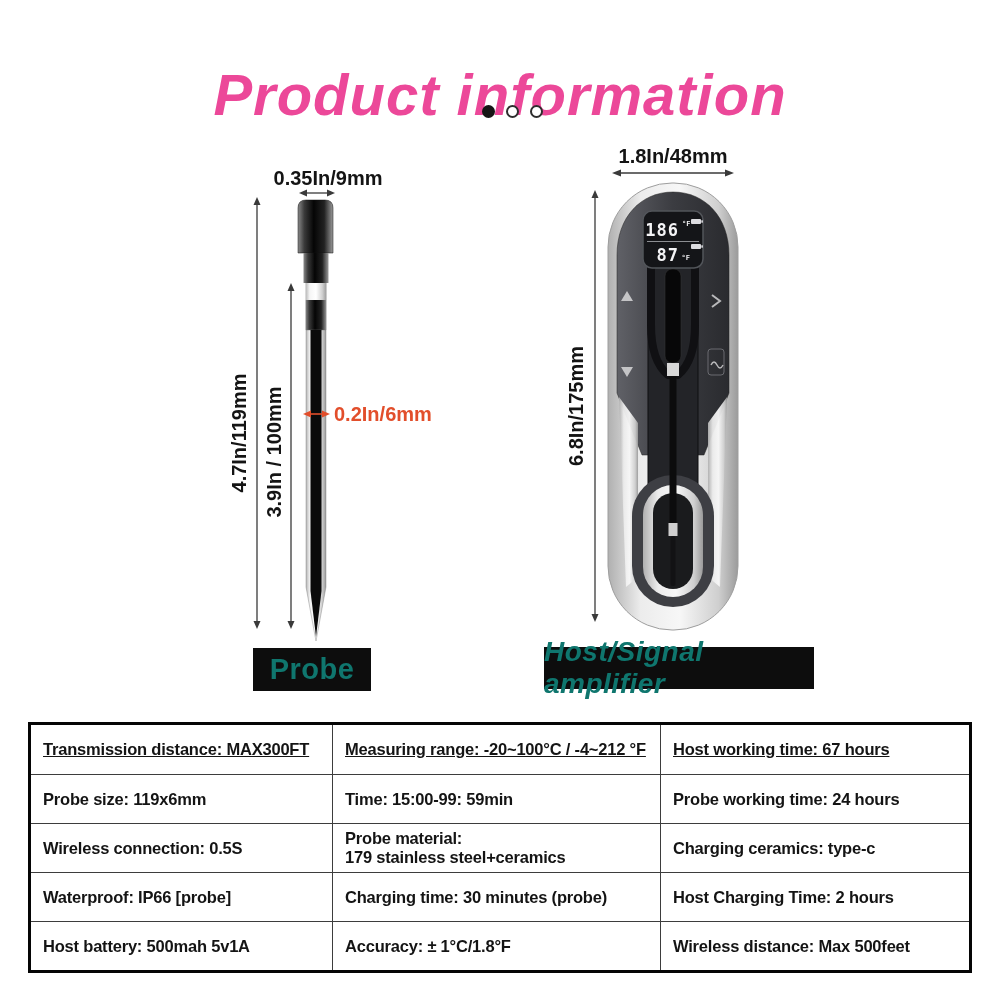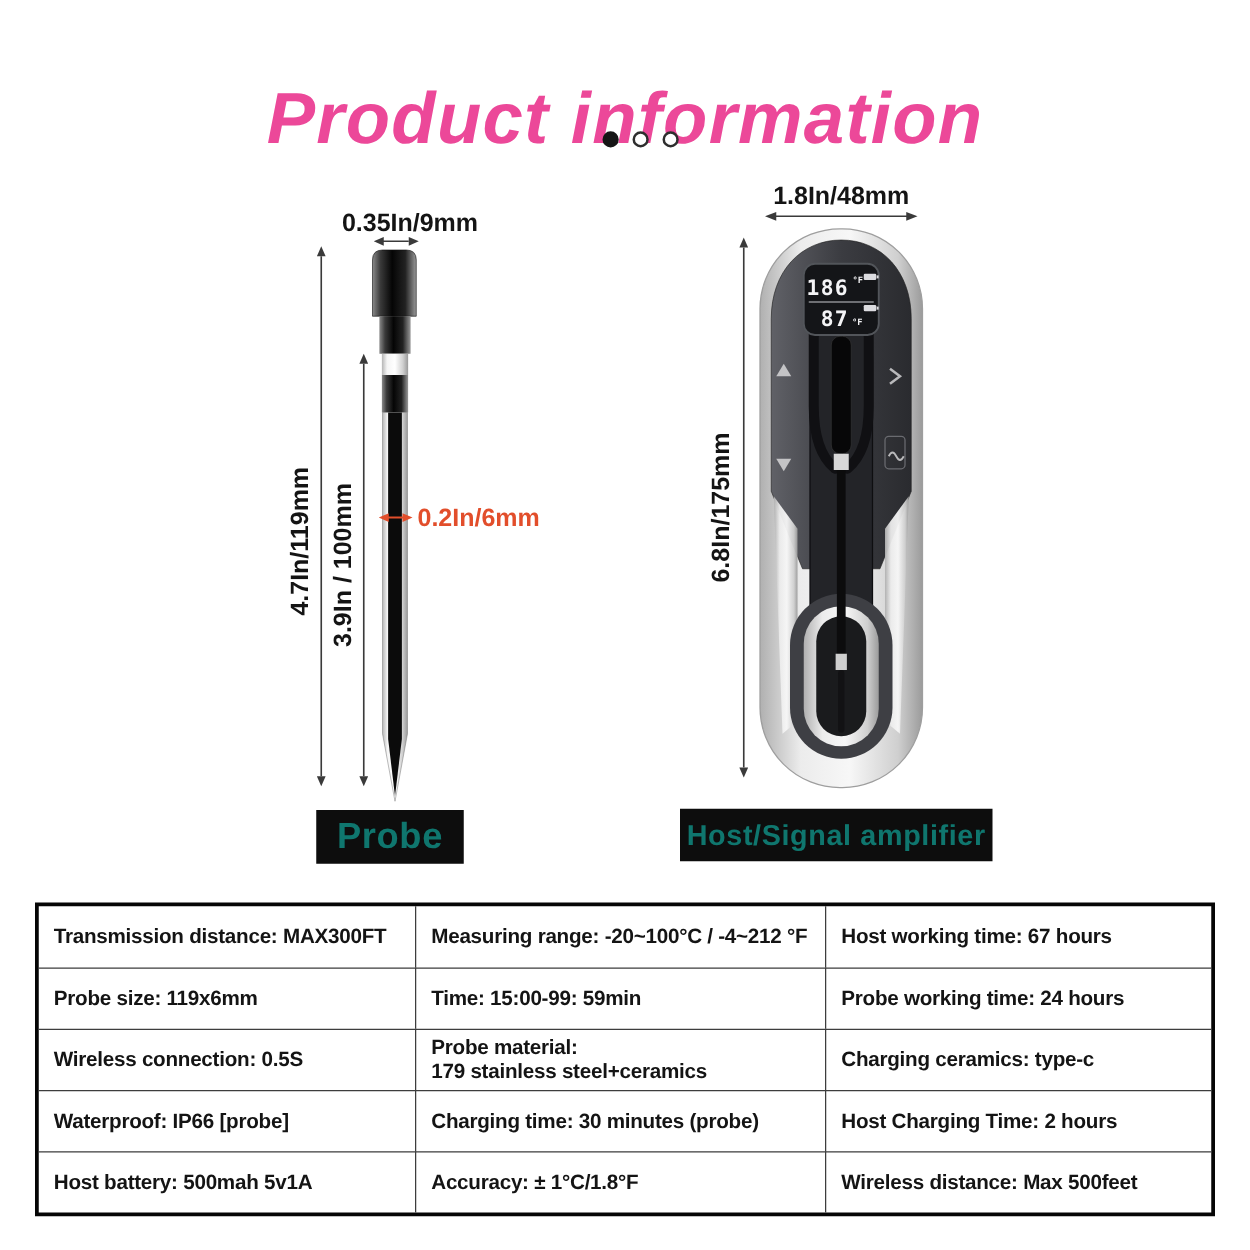--- a/index.html
+++ b/index.html
@@ -14,30 +14,30 @@
   .dot{width:13px;height:13px;border-radius:50%;border:2px solid #2e2e2e;
        background:#fff;box-sizing:border-box;}
   .dot.active{background:#161616;border-color:#161616;}
 
   .probe-svg{position:absolute;left:225px;top:155px;}
   .host-svg{position:absolute;left:558px;top:135px;}
 
   .label-box{position:absolute;background:#0d0d0d;color:#0f766e;font-weight:bold;
              display:flex;align-items:center;justify-content:center;letter-spacing:.5px;}
   .probe-label{left:253px;top:648px;width:118px;height:43px;font-size:29px;}
-  .host-label{left:544px;top:647px;width:250px;height:42px;font-size:23px;}
+  .host-label{left:544px;top:647px;width:270px;height:42px;font-size:28px;font-style:italic;}
 
   .spec-table{position:absolute;left:28px;top:722px;width:938px;
               border:3.5px solid #050505;display:grid;
               grid-template-columns:301px 328px 309px;grid-auto-rows:49px;background:#fff;}
   .cell{display:flex;align-items:center;padding-left:12px;padding-right:4px;
         font-size:16.5px;font-weight:600;color:#141414;letter-spacing:-0.2px;
         white-space:pre-line;line-height:1.15;box-sizing:border-box;
         border-top:1.5px solid #3d3d3d;border-left:1.5px solid #3d3d3d;}
-  .cell:nth-child(-n+3){border-top:none;}
+  .cell:nth-child(-n+3){border-top:none;text-decoration:underline;}
   .cell:nth-child(3n+1){border-left:none;}
 
   
   .dimtext{font-family:"Liberation Sans",sans-serif;font-weight:600;font-size:20px;fill:#141414;}
   .dimline{stroke:#3a3a3a;stroke-width:1.3;}
   .dimhead{fill:#3a3a3a;}
   .redtext{font-family:"Liberation Sans",sans-serif;font-weight:600;font-size:20px;fill:#e24e2b;}
   .redline{stroke:#e24e2b;stroke-width:1.6;}
   .redhead{fill:#e24e2b;}
   .lcd{font-family:"DejaVu Sans Mono",monospace;font-weight:bold;fill:#f4f4f6;}

